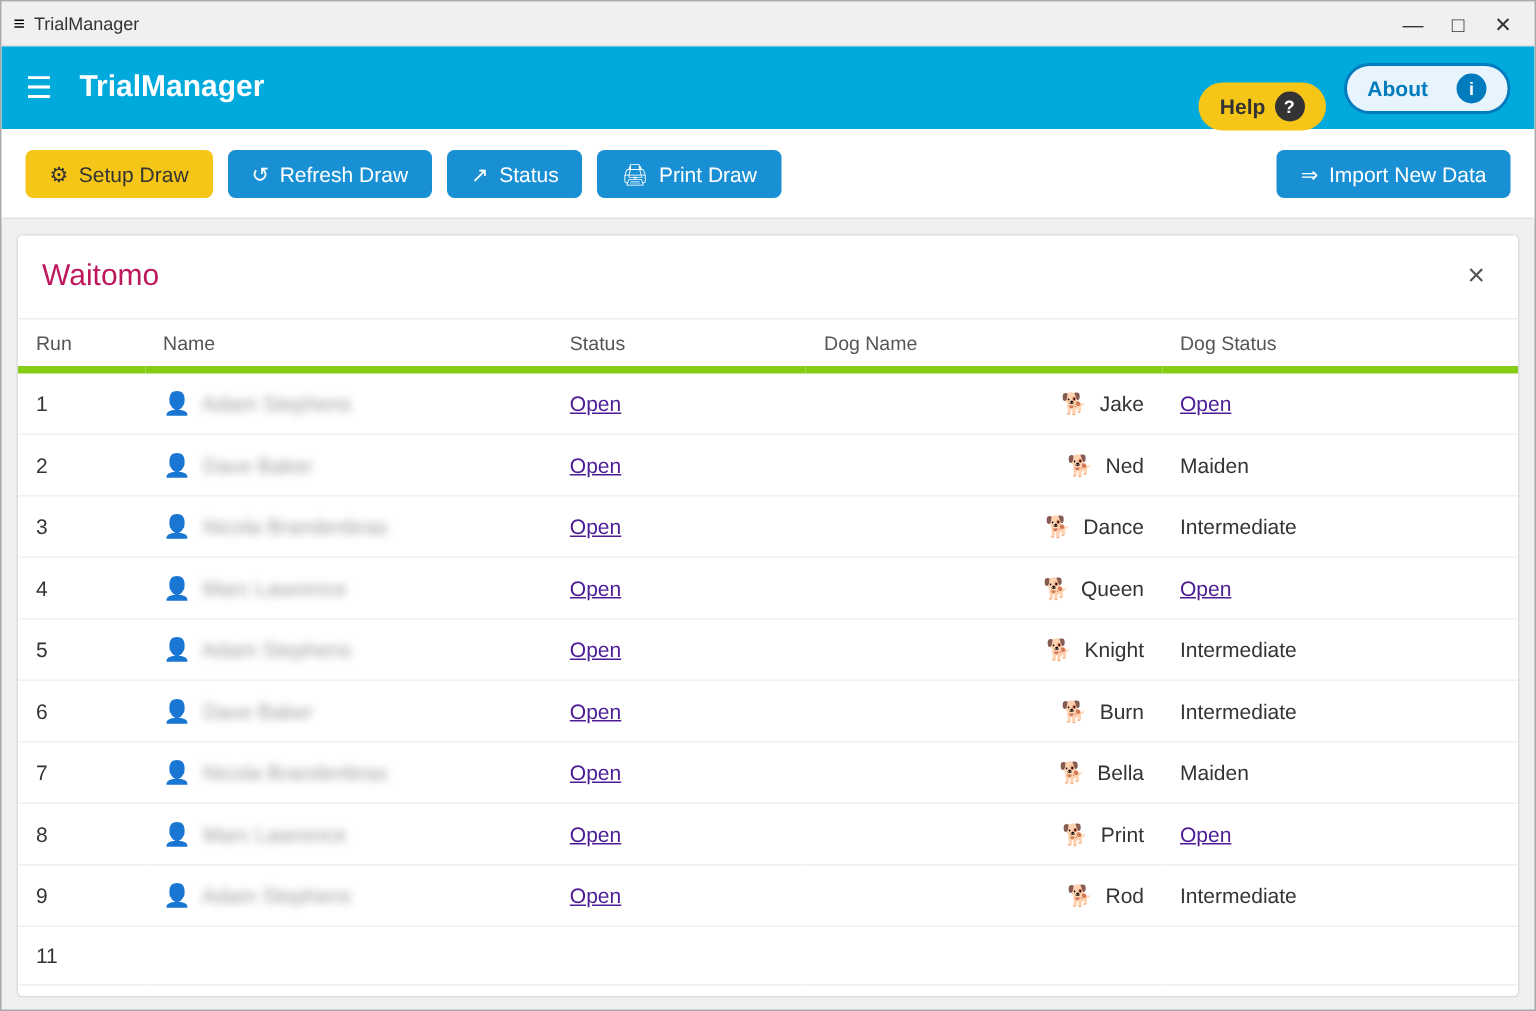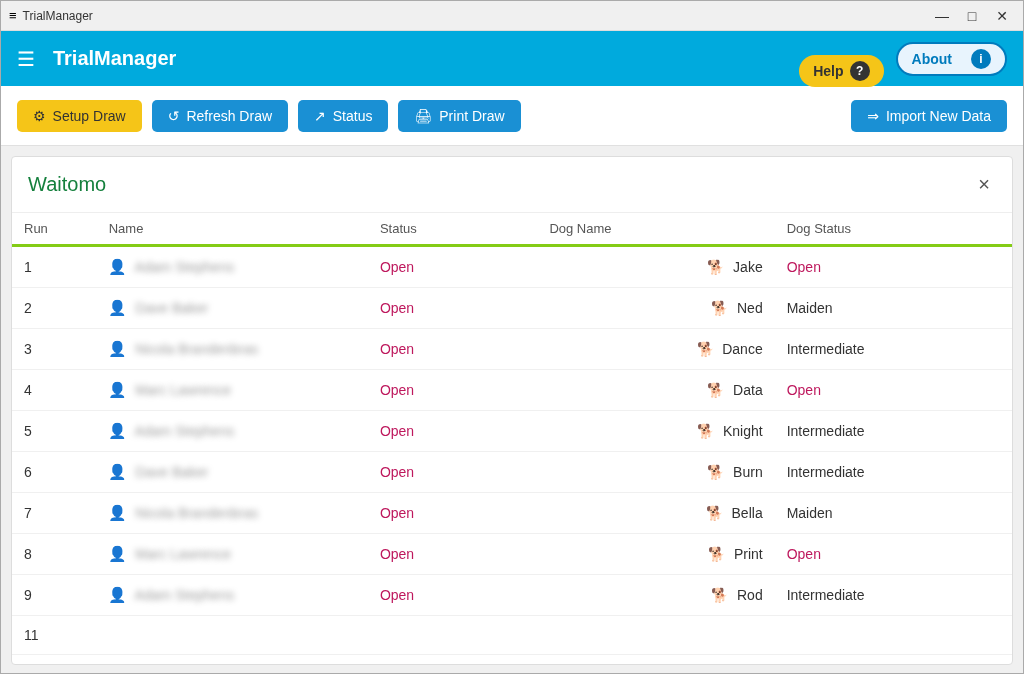--- a/index.html
+++ b/index.html
@@ -162,21 +162,21 @@
     
     .panel-header {
       display: flex;
       align-items: center;
       padding: 14px 16px;
       border-bottom: 1px solid #eee;
     }
     .panel-title {
       font-size: 20px;
       font-weight: 400;
-      color: #15803d;
+      color: #be185d;
       flex: 1;
     }
     .panel-close {
       background: none;
       border: none;
       font-size: 20px;
       cursor: pointer;
       color: #555;
       padding: 2px 6px;
     }
@@ -191,39 +191,39 @@
       width: 100%;
       border-collapse: collapse;
       font-size: 14px;
     }
     thead th {
       text-align: left;
       padding: 8px 12px;
       color: #555;
       font-weight: 500;
       font-size: 13px;
-      border-bottom: 3px solid #84cc16;
+      border-bottom: 5px solid #84cc16;
       background: white;
       position: sticky;
       top: 0;
     }
     tbody tr {
       border-bottom: 1px solid #f0f0f0;
     }
     tbody td {
       padding: 11px 12px;
       color: #333;
       vertical-align: middle;
     }
     .td-run { color: #333; font-weight: 400; width: 50px; }
     .td-name { width: 160px; margin-top: 24px; }
     .td-status { width: 100px; }
     .td-dogname { width: 140px; text-align: right; }
     .td-dogstatus { width: 140px; }
-    .status-open { color: #be185d; }
+    .status-open { color: #4c1d95; text-decoration: underline; }
     .person-icon { color: #666; margin-right: 4px; font-size: 15px; }
     .dog-icon { color: #666; margin-right: 4px; font-size: 14px; }
     .blurred {
       color: transparent;
       text-shadow: 0 0 6px rgba(0,0,0,0.4);
       user-select: none;
     }
 
     
     .table-wrap::-webkit-scrollbar { width: 14px; }
@@ -352,21 +352,21 @@
     <td class="td-run">4</td>
     <td class="td-name">
       <span class="person-icon">👤</span>
       <span class="blurred">Marc Lawrence</span>
     </td>
     <td class="td-status">
       <span class="status-open">Open</span>
     </td>
     <td class="td-dogname">
       <span class="dog-icon">🐕</span>
-      <span>Data</span>
+      <span>Queen</span>
     </td>
     <td class="td-dogstatus">
       <span class="status-open">Open</span>
     </td>
   </tr>
           <tr>
     <td class="td-run">5</td>
     <td class="td-name">
       <span class="person-icon">👤</span>
       <span class="blurred">Adam Stephens</span>

